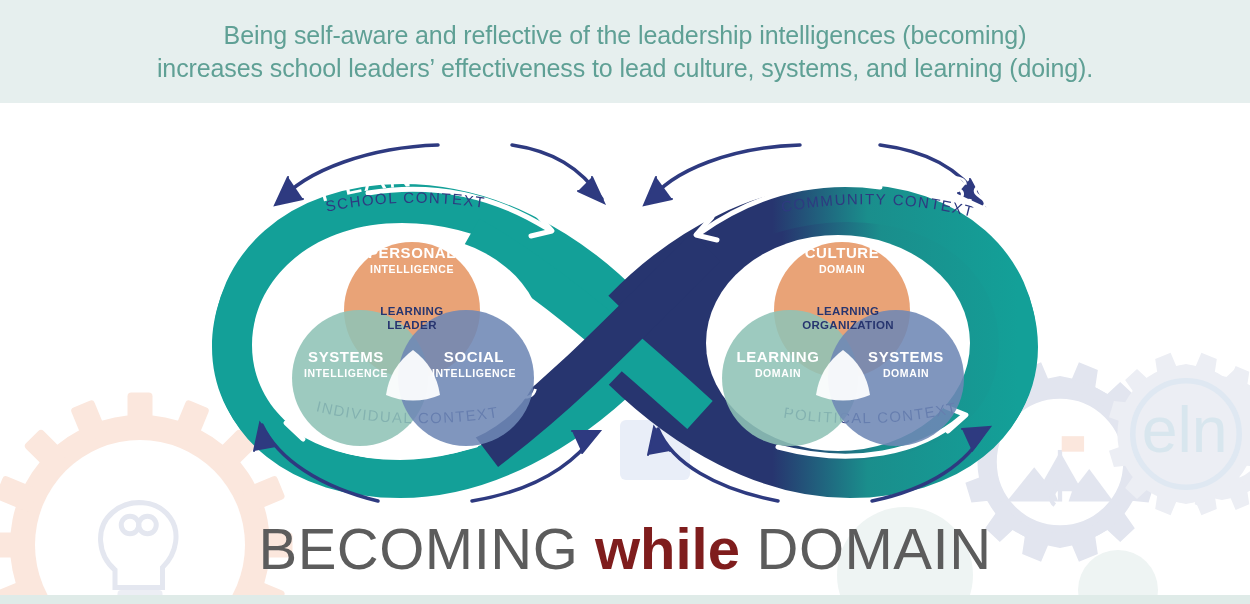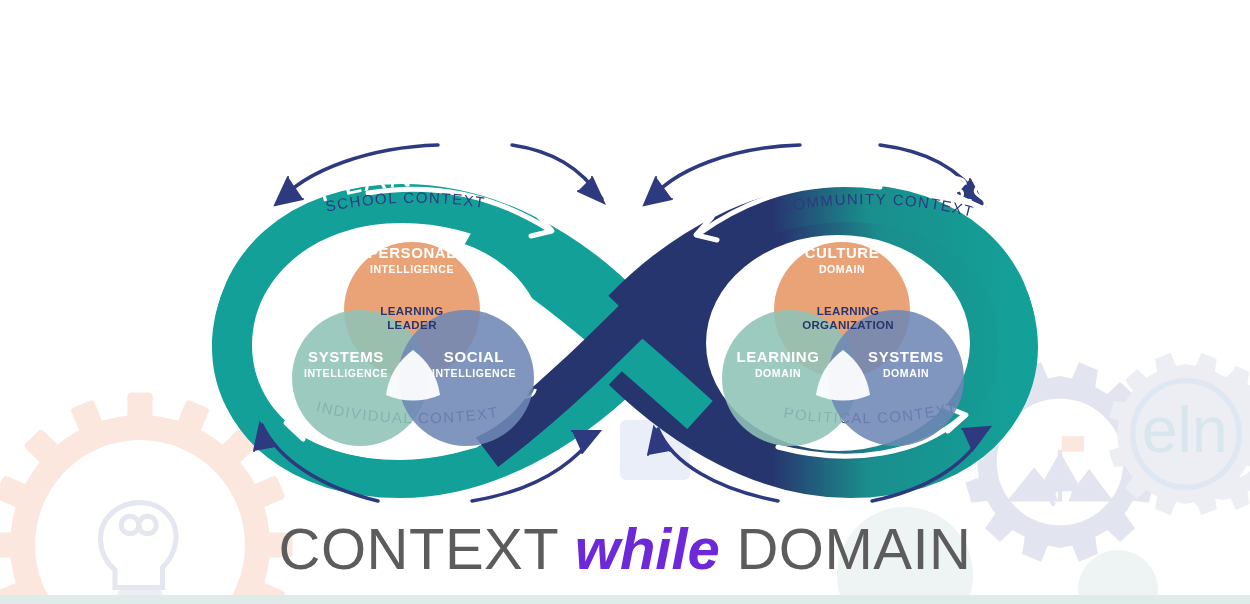--- a/index.html
+++ b/index.html
@@ -42,21 +42,21 @@
   .diagram { position:absolute; left:0; top:95px; width:1250px; height:440px; z-index:10; }
 
   
   .title-row {
     position:absolute; left:0; top:518px; width:1250px;
     text-align:center; z-index:20;
     font-size:58px; line-height:62px;
     color:#5c5c5c; letter-spacing:0.5px;
     white-space:nowrap;
   }
-  .title-row .em { color:#6d28d9; font-style:italic; font-weight:bold; letter-spacing:0px; }
+  .title-row .em { color:#7f1d1d; font-weight:bold; letter-spacing:0px; }
 </style>
 </head>
 <body>
 
 <div id="stage">
 
   <svg class="wm" viewBox="0 0 1250 604">
     <defs>
       <g id="gearShape">
         <path d="M0,-100 L14,-97 L22,-116 L44,-107 L41,-87 L55,-79 L70,-93 L87,-77 L75,-60 L83,-45 L103,-47 L110,-24 L91,-17 L91,0 L91,0 L110,24 L103,47 L83,45 L75,60 L87,77 L70,93 L55,79 L41,87 L44,107 L22,116 L14,97 L0,100 L-14,97 L-22,116 L-44,107 L-41,87 L-55,79 L-70,93 L-87,77 L-75,60 L-83,45 L-103,47 L-110,24 L-91,17 L-91,-17 L-110,-24 L-103,-47 L-83,-45 L-75,-60 L-87,-77 L-70,-93 L-55,-79 L-41,-87 L-44,-107 L-22,-116 L-14,-97 Z"></path>
@@ -133,20 +133,24 @@
       <text x="-2" y="26" text-anchor="middle" font-family="'Liberation Sans',sans-serif" font-size="92" fill="#d8e6ee">eln</text>
     </g>
 
     <g fill="#eef4f3">
       <circle cx="905" cy="575" r="68"></circle>
       <circle cx="1118" cy="590" r="40"></circle>
       <rect x="620" y="420" width="70" height="60" rx="6" fill="#e9eef8"></rect>
     </g>
   </svg>
 
+  <div class="header-band">
+    <div class="header-line">Being self-aware and reflective of the leadership intelligences (becoming)</div>
+    <div class="header-line">increases school leaders’ effectiveness to lead culture, systems, and learning (doing).</div>
+  </div>
 
   <svg class="diagram" viewBox="0 0 1250 440">
     <defs>
       <linearGradient id="gradRightTop" x1="0" y1="0" x2="1" y2="0">
         <stop offset="0%" stop-color="#27356f"></stop>
         <stop offset="38%" stop-color="#27356f"></stop>
         <stop offset="62%" stop-color="#1a8e8c"></stop>
         <stop offset="100%" stop-color="#13a098"></stop>
       </linearGradient>
       <linearGradient id="gradLeftBottom" x1="0" y1="0" x2="1" y2="0">
@@ -342,19 +346,19 @@
         <text x="906" y="282" font-size="10.5" letter-spacing="0.6">DOMAIN</text>
       </g>
       <g font-family="'Liberation Sans',sans-serif" fill="#27356f" text-anchor="middle" font-weight="bold" font-size="11.5" letter-spacing="0.3">
         <text x="848" y="220">LEARNING</text>
         <text x="848" y="234">ORGANIZATION</text>
       </g>
     </g>
   </svg>
 
   <div class="title-row">
-    <span>CONTEXT</span>
+    <span>BECOMING</span>
     <span class="em">while</span>
     <span>DOMAIN</span>
   </div>
 
   <div class="bottom-band"></div>
 </div>
 
 </body></html>

